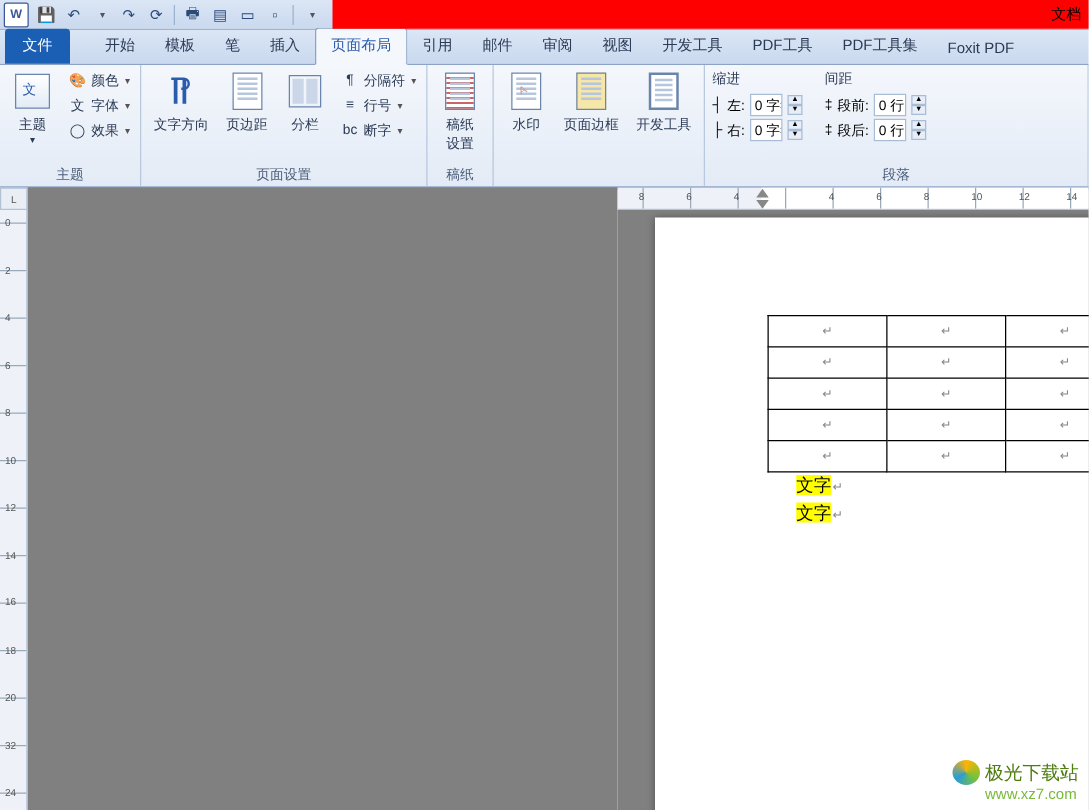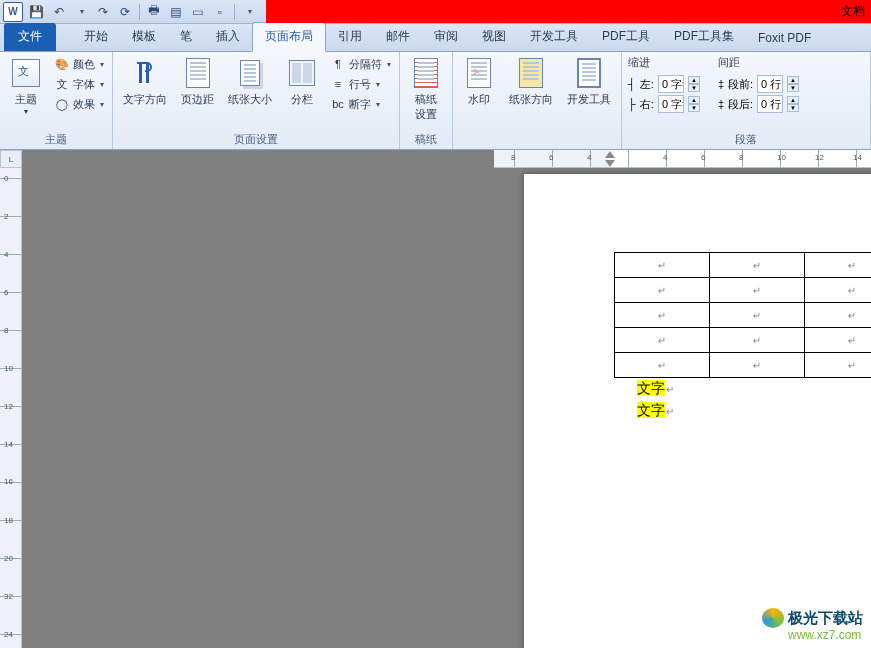--- a/index.html
+++ b/index.html
@@ -63,21 +63,21 @@
 .doc-table { position:absolute; top:78px; left:90px; border-collapse:collapse;}
 .doc-table td { border:1px solid #000; width:95px; height:25px; font-size:10px; color:#888; text-align:center;}
 .doc-text { position:absolute; left:113px; font-size:14px;}
 .hl { background:#ffff00;}
 .doc-text .pm{ font-size:10px; color:#888; margin-left:1px;}
 
 
 .watermark { position:absolute; right:8px; bottom:6px; text-align:left; font-size:12px; }
 .watermark .wm-logo { display:flex; align-items:center; gap:4px;}
 .watermark .swoosh { width:22px; height:20px; border-radius:50%; background:conic-gradient(#ffb400,#78c23a,#2a9cd6,#ffb400);}
-.watermark .wm-name{ color:#0c4a6e; font-weight:bold; font-size:15px;}
+.watermark .wm-name{ color:#4d7c0f; font-weight:normal; font-size:15px;}
 .watermark .wm-url{ color:#78b93a; font-size:12px; margin-left:26px;}
 
 .topstrip { position:absolute; top:150px; left:0; right:0; height:2px; background:#3b65a8;}
 </style>
 </head>
 <body>
 
 <div class="titlebar">
   <div class="app-icon">W</div>
   <div class="qat">
@@ -158,26 +158,20 @@
           <span>文字方向</span>
         </div>
       <div class="rbtn">
           <div class="ico">
             <div class="ic-page"></div>
           </div>
           <span>页边距</span>
         </div>
       <div class="rbtn">
           <div class="ico">
-            <div class="ic-page" style="width:20px;height:26px;box-shadow:3px 3px #cbd7e8"></div>
-          </div>
-          <span>纸张大小</span>
-        </div>
-      <div class="rbtn">
-          <div class="ico">
             <div style="width:26px;height:26px;border:1px solid #6a85ab;display:flex;gap:2px;padding:2px;">
               <div style="flex:1;background:#cbd7e8"></div>
               <div style="flex:1;background:#cbd7e8"></div>
             </div>
           </div>
           <span>分栏</span>
         </div>
       <div class="vstack">
         <div class="rbtn small drop">
             <span class="ico">¶</span>
@@ -216,21 +210,21 @@
             <div class="ic-page">
               <span style="position:absolute;top:8px;left:5px;color:#c99;font-size:9px;transform:rotate(-25deg)">A</span>
             </div>
           </div>
           <span>水印</span>
         </div>
       <div class="rbtn">
           <div class="ico">
             <div class="ic-page" style="background:#f6e6a8"></div>
           </div>
-          <span>纸张方向</span>
+          <span>页面边框</span>
         </div>
       <div class="rbtn">
           <div class="ico">
             <div class="ic-page" style="border:2px solid #6a85ab"></div>
           </div>
           <span>开发工具</span>
         </div>
     </div>
   </div>
 

